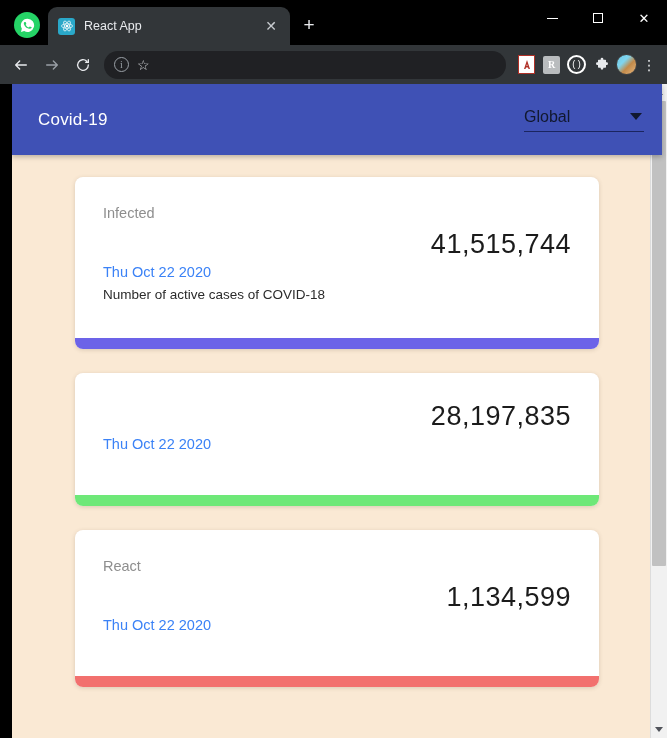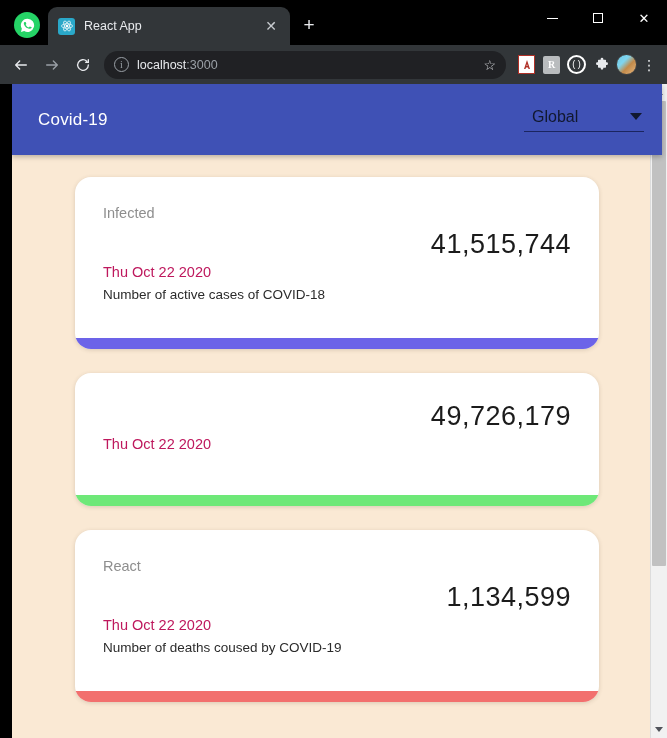--- a/index.html
+++ b/index.html
@@ -127,36 +127,36 @@
     display: flex; align-items: center; justify-content: space-between;
     padding: 0 18px 0 26px;
     box-shadow: 0 2px 5px rgba(0,0,0,0.25);
     position: relative; z-index: 2;
   }
   .appbar-title { color: #ffffff; font-size: 17px; letter-spacing: .2px; }
 
   .select-wrap { position: relative; width: 120px; padding-bottom: 5px;
                  border-bottom: 1px solid #1b2560; display: flex;
                  align-items: center; justify-content: space-between; }
-  .select-value { color: #11182f; font-size: 16px; margin-left: 8px; }
+  .select-value { color: #11182f; font-size: 16px; }
   .select-caret { width: 0; height: 0; border-left: 6px solid transparent;
                   border-right: 6px solid transparent;
                   border-top: 7px solid #11182f; margin-right: 2px; }
 
   .cards { padding: 22px 63px 0 63px; }
   .card {
-    background: #ffffff; border-radius: 16px; overflow: hidden;
+    background: #ffffff; border-radius: 8px; overflow: hidden;
     box-shadow: 0 1px 4px rgba(80,60,40,0.18);
     margin-bottom: 24px; position: relative;
   }
   .card-body { padding: 28px 28px 36px 28px; }
   .card-label { color: #8e8e8e; font-size: 14.5px; margin-bottom: 8px; }
   .card-value { color: #1b1b1b; font-size: 27px; letter-spacing: .5px;
                 margin-bottom: 4px; font-weight: 400; text-align: right; }
-  .card-date { color: #be185d; font-size: 14.5px; margin-bottom: 7px; }
+  .card-date { color: #3b82f6; font-size: 14.5px; margin-bottom: 7px; }
   .card-desc { color: #2b2b2b; font-size: 13.5px; }
   .card-bar { height: 11px; width: 100%; }
 
   
   .scrollbar {
     position: absolute; right: 0; top: 84px;
     width: 17px; height: 654px; background: #f1f1f1;
     border-left: 1px solid #dcdcdc;
   }
   .sb-btn { width: 16px; height: 17px; display: flex;
@@ -222,21 +222,20 @@
         </svg>
     </div>
     <div class="navbtn enabled">
       <svg viewBox="0 0 24 24" aria-hidden="true">
           <path fill="none" stroke="#e8eaed" stroke-width="2" stroke-linecap="round" d="M20 12a8 8 0 1 1-2.4-5.7M20 4v4h-4"></path>
         </svg>
     </div>
 
     <div class="omnibox">
       <span class="info-icon">i</span>
-      <span class="url"><span>localhost</span><span class="port">:3000</span></span>
       <span class="star">☆</span>
     </div>
 
     <div class="ext">
       <span class="ext-pdf">
         <svg viewBox="0 0 24 24" aria-hidden="true">
             <path fill="#b03027" d="M12 2 6 20h3l1-3h4l1 3h3L12 2zm-1 12 1-4 1 4h-2z"></path>
           </svg>
       </span>
     </div>
@@ -275,32 +274,31 @@
             <div class="card-label">Infected</div>
             <div class="card-value">41,515,744</div>
             <div class="card-date">Thu Oct 22 2020</div>
             <div class="card-desc">Number of active cases of COVID-18</div>
           </div>
           <div class="card-bar" style="background: rgb(108, 99, 232);"></div>
         </div>
 
         <div class="card">
           <div class="card-body">
-            <div class="card-value">49,726,179</div>
+            <div class="card-value">28,197,835</div>
             <div class="card-date">Thu Oct 22 2020</div>
           </div>
           <div class="card-bar" style="background: rgb(110, 232, 120);"></div>
         </div>
 
         <div class="card">
           <div class="card-body">
             <div class="card-label">React</div>
             <div class="card-value">1,134,599</div>
             <div class="card-date">Thu Oct 22 2020</div>
-            <div class="card-desc">Number of deaths coused by COVID-19</div>
           </div>
           <div class="card-bar" style="background: rgb(242, 112, 110);"></div>
         </div>
 
       </div>
     </div>
   </div>
 
   <div class="scrollbar">
     <div class="sb-btn">

